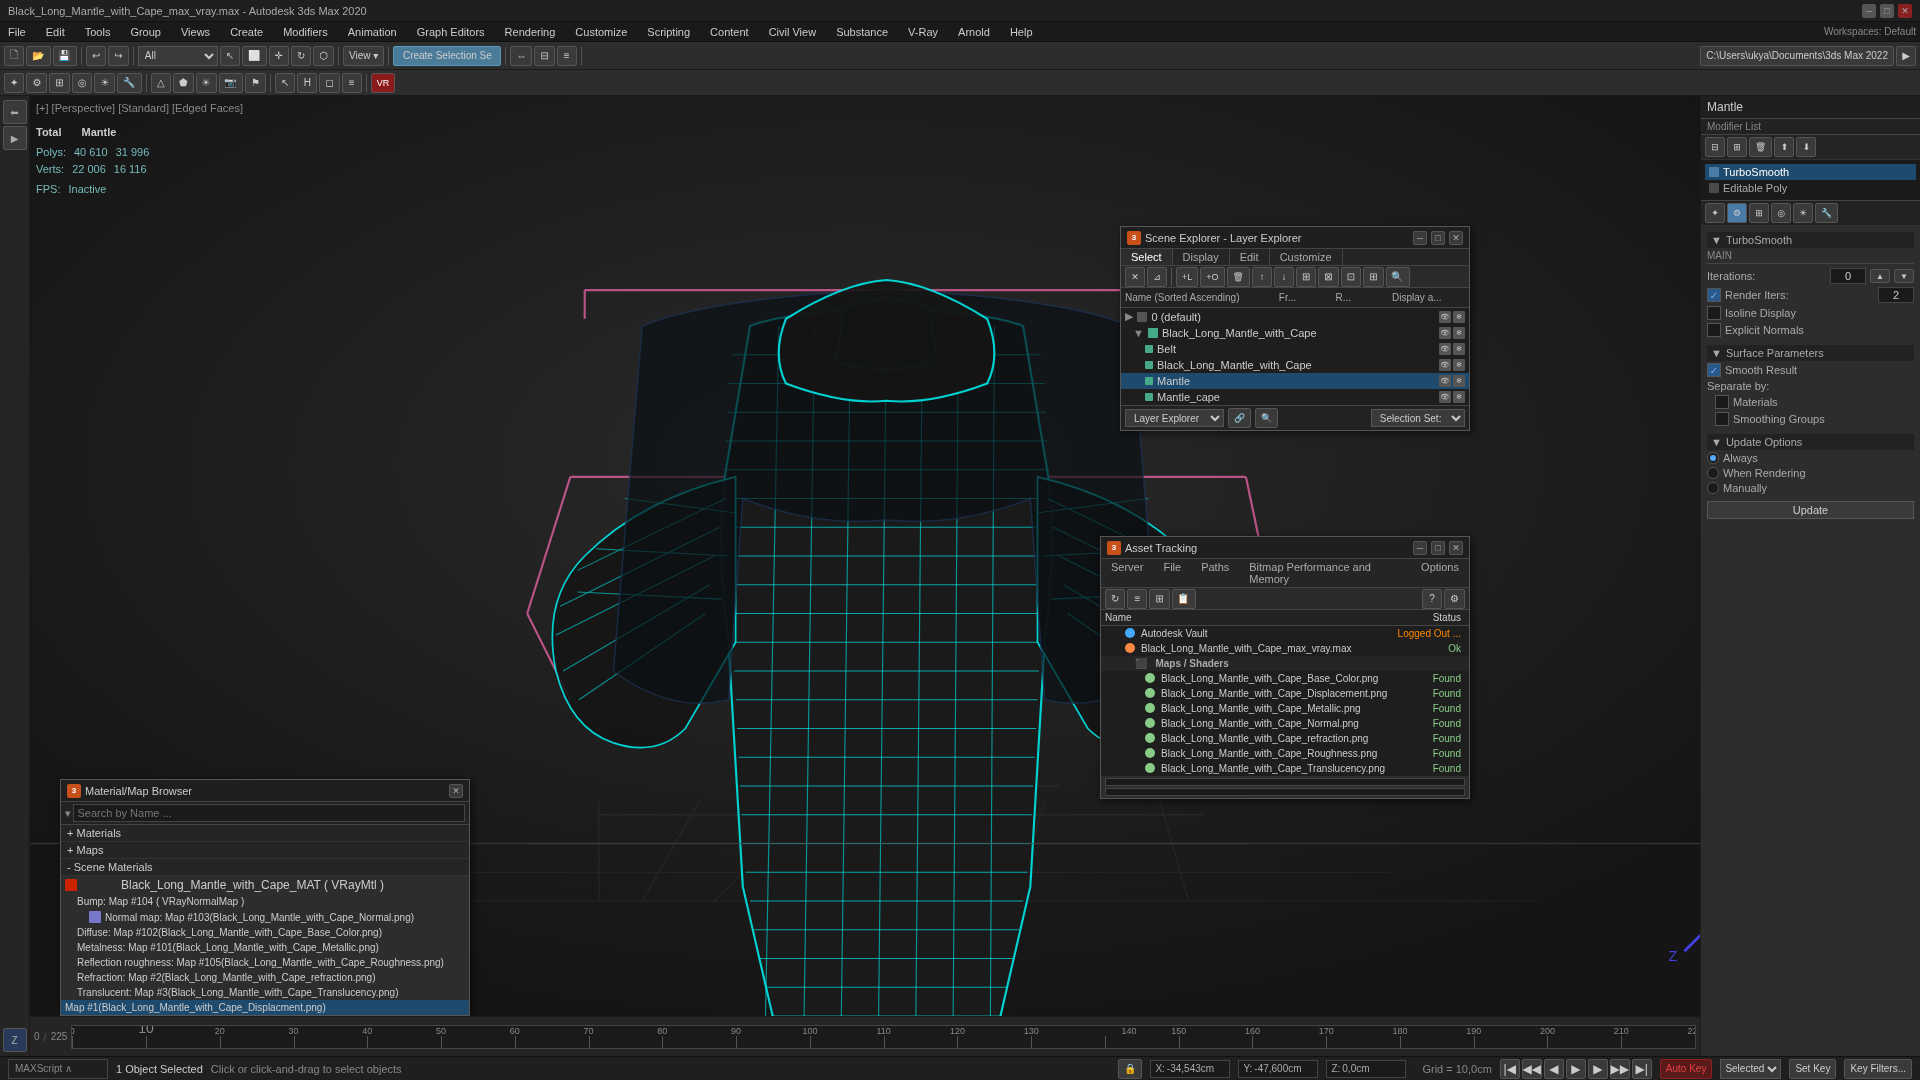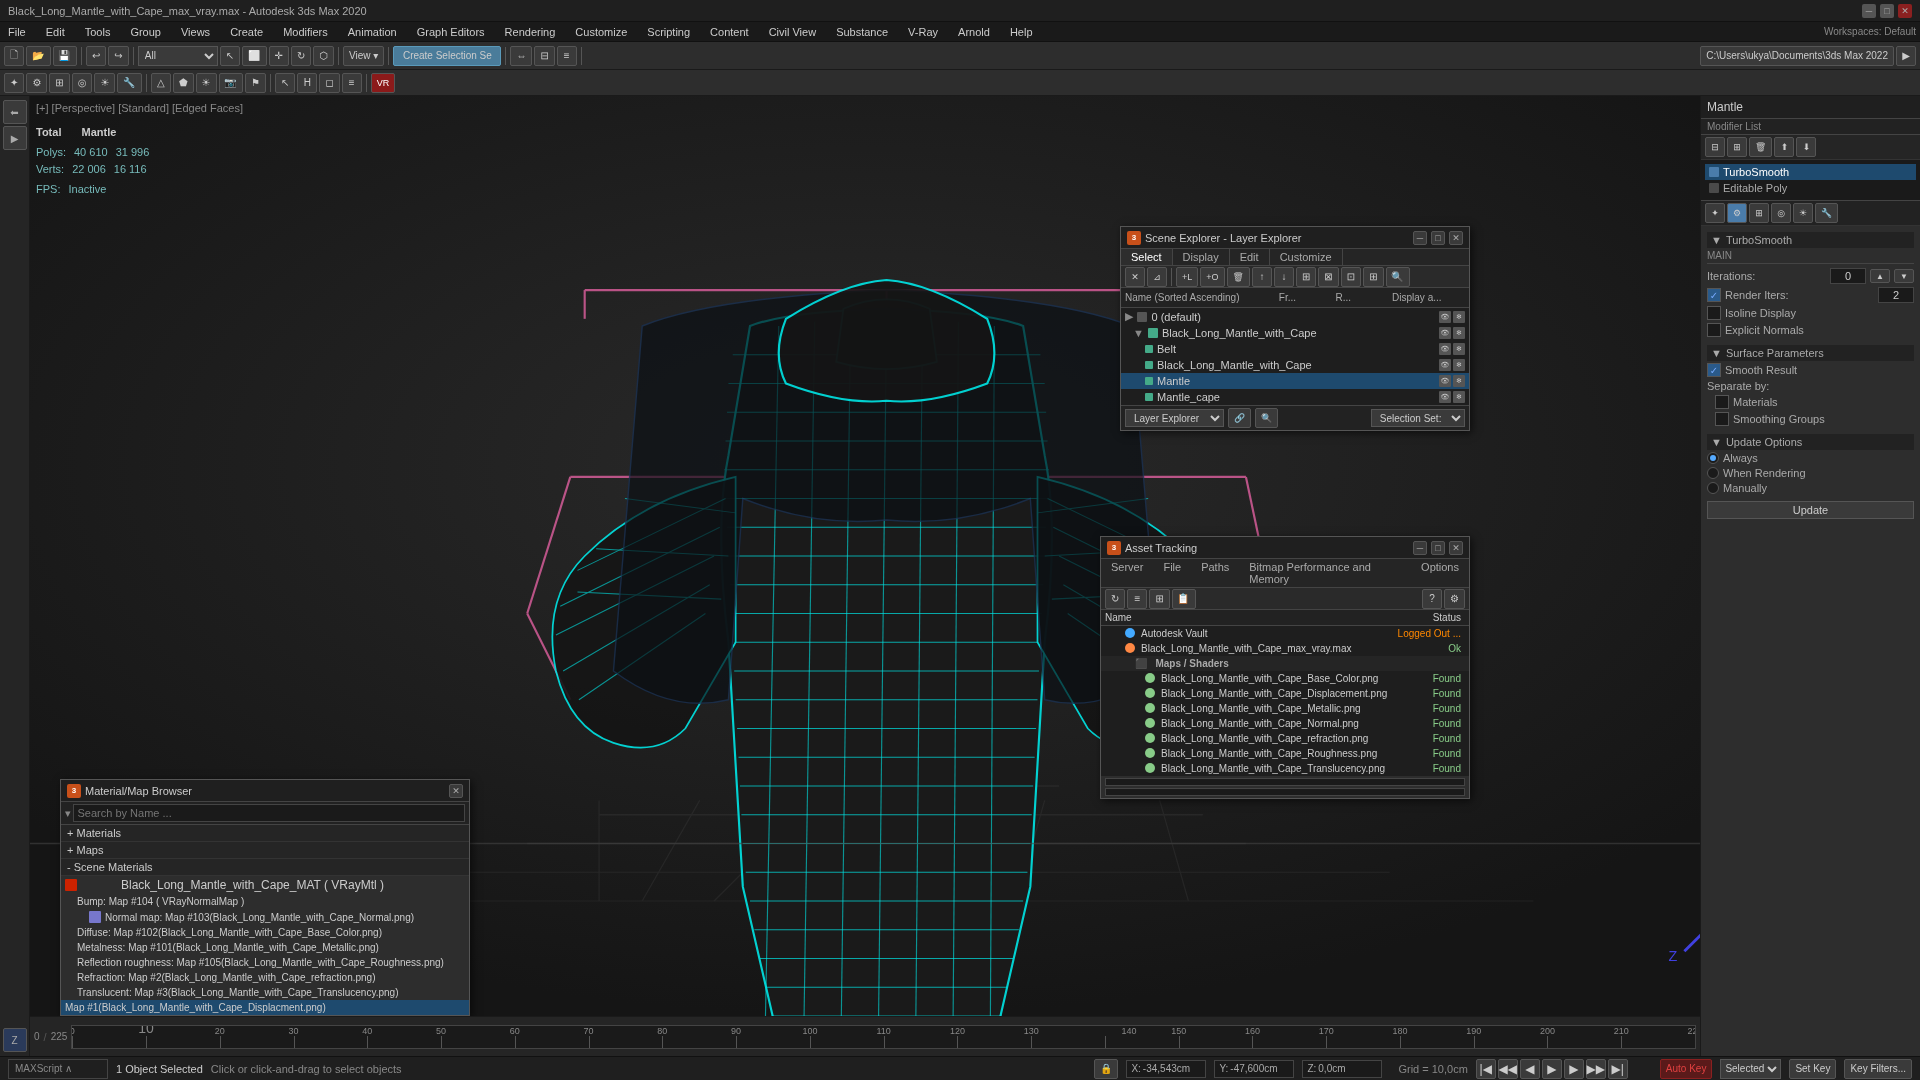--- a/index.html
+++ b/index.html
@@ -921,21 +921,21 @@
     <div id="playback">
       <div class="play-btn">|◀</div>
       <div class="play-btn">◀◀</div>
       <div class="play-btn">◀</div>
       <div class="play-btn">▶</div>
       <div class="play-btn">▶</div>
       <div class="play-btn">▶▶</div>
       <div class="play-btn">▶|</div>
     </div>
 
-    <div class="tb-btn" style="background:#5a1a1a; color:#e04040; font-size:10px; border-color:#8a2020;margin-left:24px;">Auto Key</div>
+    <div class="tb-btn" style="background:#5a1a1a; color:#e04040; font-size:10px; border-color:#8a2020;">Auto Key</div>
 
     <select style="background:#3a3a3a; border:1px solid #555; color:#ccc; font-size:10px; height:20px;">
       <option>Selected</option>
     </select>
 
     <div class="tb-btn" style="font-size:10px;">Set Key</div>
     <div class="tb-btn" style="font-size:10px;">Key Filters...</div>
   </div>
 </div>
 

